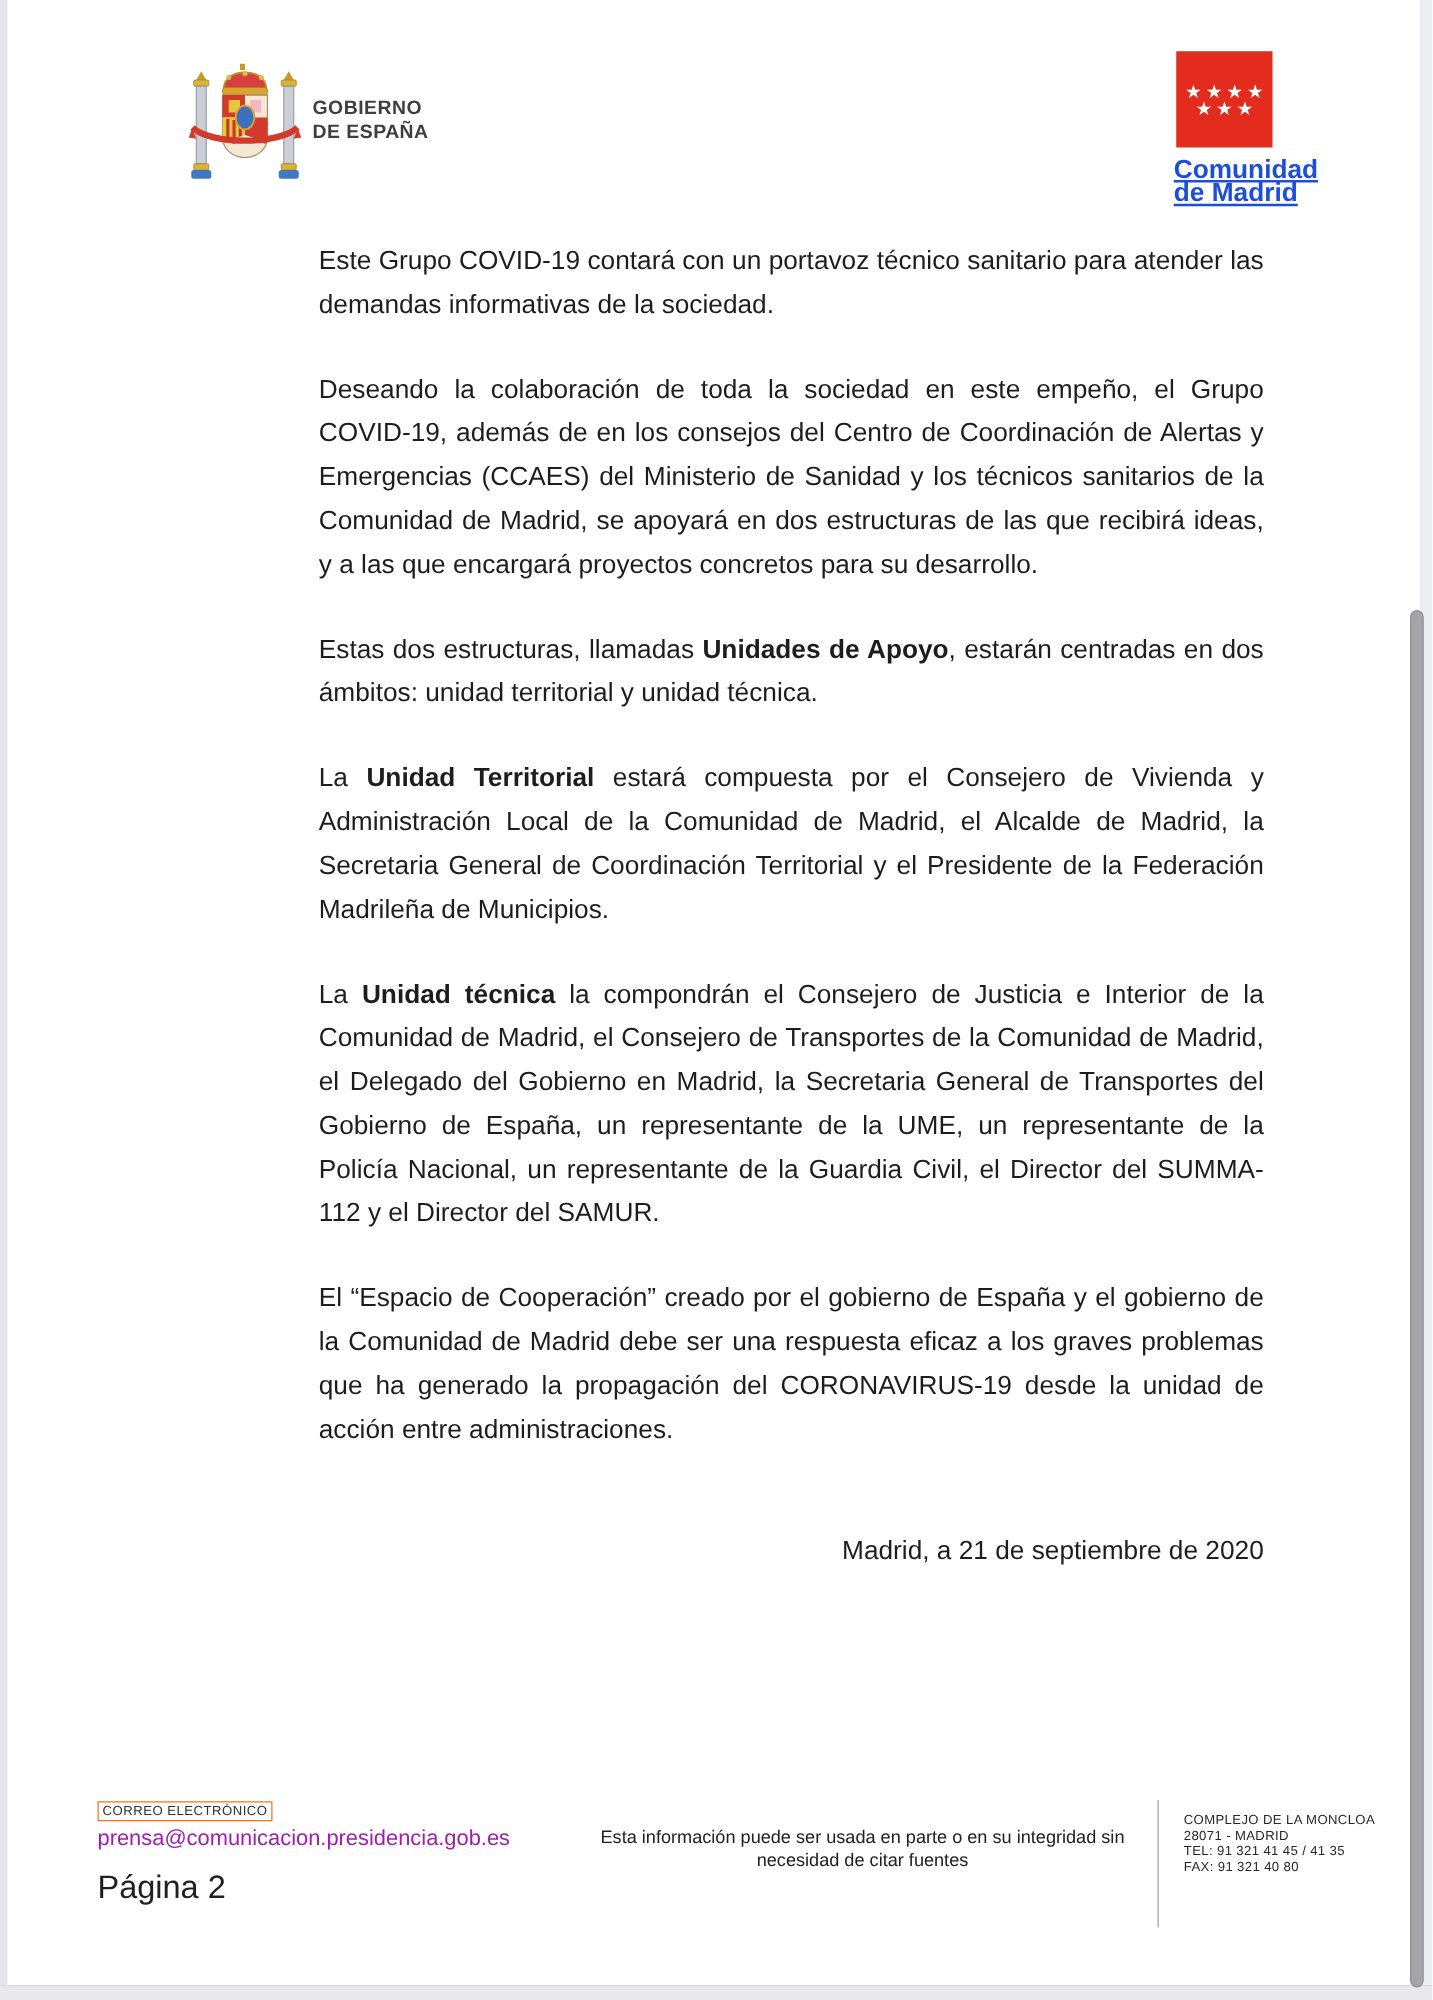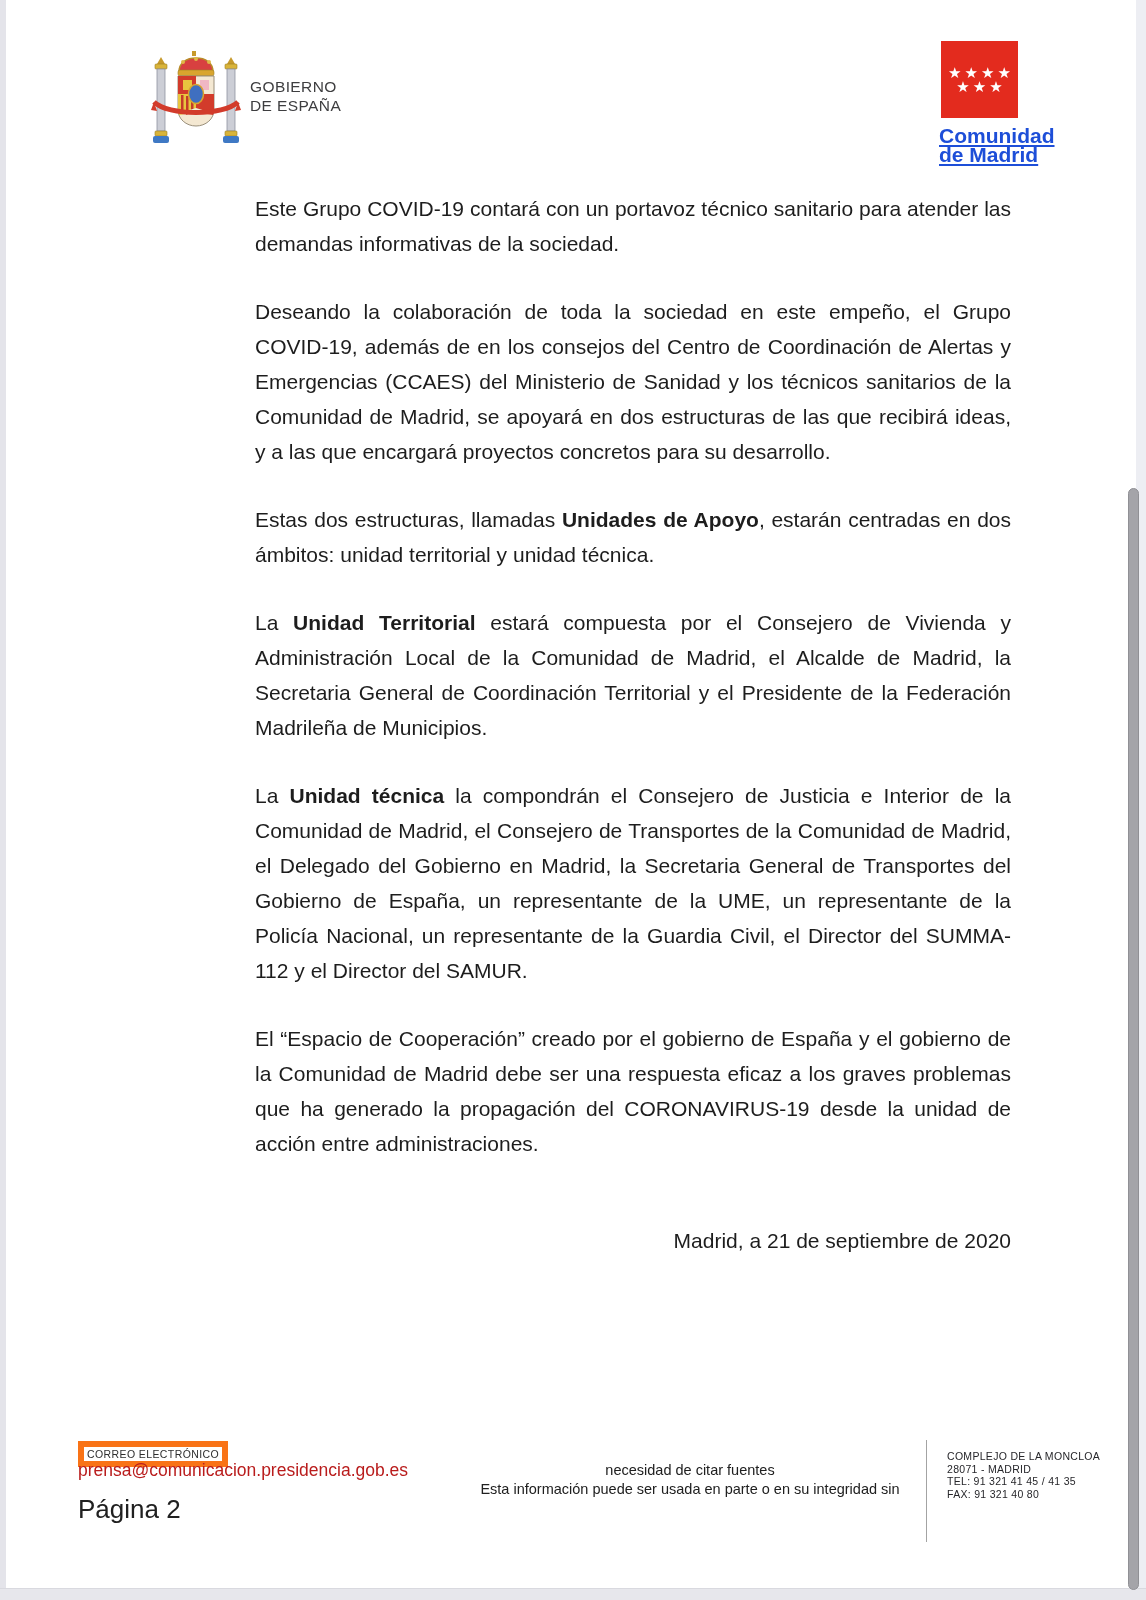--- a/index.html
+++ b/index.html
@@ -10,33 +10,33 @@
     color:#222;
   }
   
   .edge-left{position:absolute;left:0;top:0;width:6px;height:1600px;background:#e4e4ea;}
   .edge-bottom{position:absolute;left:0;top:1588px;width:1146px;height:12px;background:#e7e7ec;border-top:1px solid #d9d9df;}
   
   .scroll-track{position:absolute;left:1136px;top:0;width:10px;height:1588px;background:#edeef3;}
   .scroll-thumb{position:absolute;left:1128px;top:488px;width:11px;height:1102px;background:#a4a4a9;border:1px solid #909095;border-radius:6px;box-sizing:border-box;}
   
   .escudo{position:absolute;left:150px;top:50px;width:92px;height:102px;}
-  .gob-text{position:absolute;left:250px;top:78px;font-size:15.5px;line-height:18.5px;letter-spacing:0.4px;color:#3e3e40;}
+  .gob-text{position:absolute;left:250px;top:78px;font-size:15.5px;line-height:18.5px;letter-spacing:0.4px;color:#3e3e40;font-weight:bold;}
   .madrid{position:absolute;left:941px;top:41px;width:110px;}
   .madrid-square{width:77px;height:77px;background:#e32b1e;position:relative;display:flex;flex-direction:column;align-items:center;justify-content:center;}
   .star-row{color:#fff;font-size:15px;line-height:14px;letter-spacing:3px;text-indent:3px;font-family:"DejaVu Sans",sans-serif;}
   .madrid-text{margin-top:8px;margin-left:-2px;font-weight:bold;font-size:21px;line-height:19px;color:#1d4ed8;text-decoration:underline;}
   
   .doc{position:absolute;left:255px;top:191px;width:756px;font-size:21px;line-height:35px;color:#1d1d1d;text-align:justify;}
   .doc p{margin:0 0 33px 0;}
   .doc .b{font-weight:bold;}
   .dateline{text-align:right;margin-top:62px;}
   
-  .f-label{position:absolute;left:78px;top:1441px;font-size:10.5px;letter-spacing:0.4px;color:#2e2e2e;border:6px solid #f97316;padding:1px 3px;}
-  .f-email{position:absolute;left:78px;top:1460px;font-size:17.5px;color:#b91c1c;}
+  .f-label{position:absolute;left:78px;top:1441px;font-size:10.5px;letter-spacing:0.4px;color:#2e2e2e;border:1px solid #f97316;padding:1px 3px;}
+  .f-email{position:absolute;left:78px;top:1460px;font-size:17.5px;color:#a21caf;}
   .f-page{position:absolute;left:78px;top:1494px;font-size:26px;color:#202020;}
   .f-center{position:absolute;left:460px;top:1461px;width:460px;text-align:center;font-size:14.5px;line-height:19px;color:#202020;}
   .f-right{position:absolute;left:926px;top:1440px;height:102px;border-left:1px solid #a3a3a3;padding:10px 0 0 20px;box-sizing:border-box;font-size:10.5px;line-height:12.5px;letter-spacing:0.3px;color:#26262a;}
 </style>
 </head>
 <body>
 
 <div class="edge-left"></div>
 <div class="edge-bottom"></div>
 <div class="scroll-track"></div>
@@ -105,21 +105,21 @@
       <p><span>La </span><span class="b">Unidad técnica</span><span> la compondrán el Consejero de Justicia e Interior de la Comunidad de Madrid, el Consejero de Transportes de la Comunidad de Madrid, el Delegado del Gobierno en Madrid, la Secretaria General de Transportes del Gobierno de España, un representante de la UME, un representante de la Policía Nacional, un representante de la Guardia Civil, el Director del SUMMA-112 y el Director del SAMUR.</span></p>
       <p><span>El “Espacio de Cooperación” creado por el gobierno de España y el gobierno de la Comunidad de Madrid debe ser una respuesta eficaz a los graves problemas que ha generado la propagación del CORONAVIRUS-19 desde la unidad de acción entre administraciones.</span></p>
     </div>
   <div class="dateline">Madrid, a 21 de septiembre de 2020</div>
 </div>
 
 <div class="f-label">CORREO ELECTRÓNICO</div>
 <div class="f-email">prensa@comunicacion.presidencia.gob.es</div>
 <div class="f-page">Página 2</div>
 <div class="f-center">
+  <div>Esta información puede ser usada en parte o en su integridad sin</div>
   <div>necesidad de citar fuentes</div>
-  <div>Esta información puede ser usada en parte o en su integridad sin</div>
 </div>
 <div class="f-right">
   <div>COMPLEJO DE LA MONCLOA</div>
   <div>28071 - MADRID</div>
   <div>TEL: 91 321 41 45 / 41 35</div>
   <div>FAX: 91 321 40 80</div>
 </div>
 
 </body></html>

